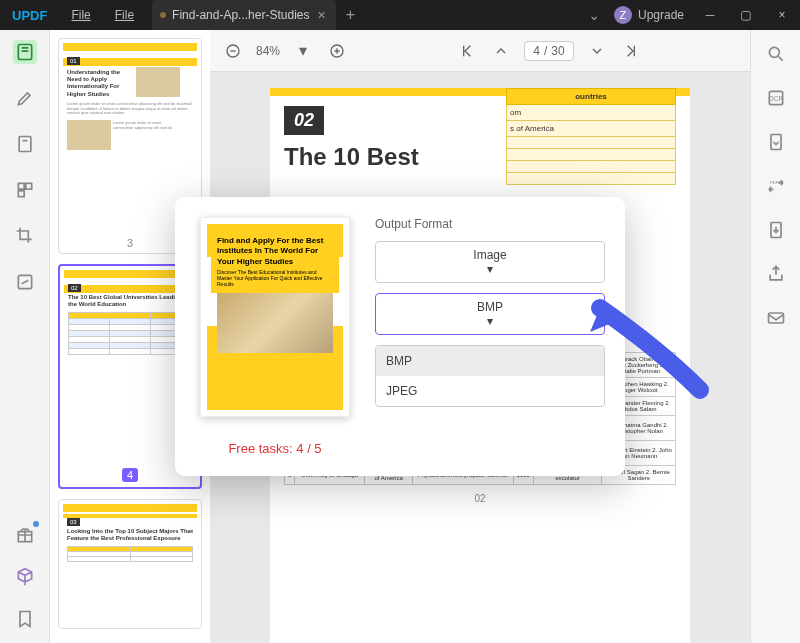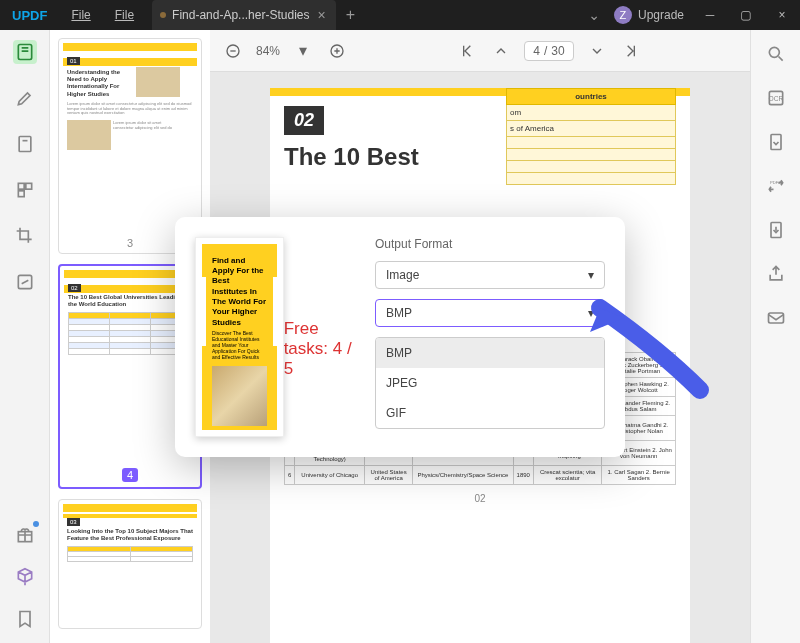--- a/index.html
+++ b/index.html
@@ -56,33 +56,33 @@
     .yel-table th { background: #ffd020; border: 1px solid #e0b800; padding: 3px; }
     .yel-table td { border: 1px solid #e0c85a; padding: 3px; height: 12px; background: #fff7d8; }
     .big-table { width: 100%; border-collapse: collapse; font-size: 6px; margin-top: 180px; }
     .big-table td { border: 1px solid #ccc; padding: 3px; text-align: center; }
     .page-foot { text-align: center; font-size: 10px; color: #888; margin-top: 8px; }
     
     .right-rail { width: 50px; background: #f6f6f6; display: flex; flex-direction: column; align-items: center; padding-top: 12px; gap: 20px; border-left: 1px solid #e0e0e0; }
     
     .modal-backdrop { position: absolute; inset: 30px 0 0 0; background: rgba(0,0,0,0); display: flex; align-items: center; justify-content: center; }
     .modal { width: 450px; background: #fff; border-radius: 10px; box-shadow: 0 10px 40px rgba(0,0,0,0.25); padding: 20px; display: flex; gap: 20px; }
-    .modal-left { width: 160px; display: flex; flex-direction: row; align-items: center; }
+    .modal-left { width: 160px; display: flex; flex-direction: column; align-items: center; }
     .modal-thumb { width: 150px; height: 200px; background: #fff; box-shadow: 0 2px 8px rgba(0,0,0,0.2); border: 1px solid #eee; position: relative; }
     .modal-thumb-inner { position: absolute; inset: 6px; background: linear-gradient(#ffd020 0 18%, #fff 18% 55%, #ffd020 55% 100%); padding: 4px; }
     .mt-title { font-size: 8px; font-weight: bold; padding: 8px 6px 2px 6px; background: #ffd020; line-height: 1.3; }
     .mt-sub { font-size: 5px; padding: 0 6px 6px 6px; background: #ffd020; }
     .mt-photo { height: 60px; margin: 0 6px; background: #e8d5a8; overflow: hidden; display: flex; align-items: center; justify-content: center; }
     .photo-people { width: 100%; height: 100%; background: linear-gradient(135deg, #c9a96e 0%, #e8d5a8 50%, #b8a078 100%); }
     .modal-thumb::after { content: ""; position: absolute; right: -4px; bottom: -4px; width: 100%; height: 100%; border: 1px solid #eee; background: #fff; z-index: -1; box-shadow: 0 2px 6px rgba(0,0,0,0.15); }
-    .free-tasks { color: #d33; font-size: 17px; margin-top: 24px; }
+    .free-tasks { color: #d33; font-size: 13px; margin-top: 24px; }
     
     .modal-right { flex: 1; }
     .form-label { font-size: 12px; color: #666; margin-bottom: 10px; }
-    .select-box { width: 100%; border: 1px solid #ccc; border-radius: 4px; padding: 6px 10px; font-size: 12px; color: #444; display: flex; justify-content: space-between; align-items: center; margin-bottom: 10px; cursor: pointer; }
+    .select-box { width: 100%; border: 1px solid #ccc; border-radius: 4px; padding: 6px 10px; font-size: 12px; color: #444; display: flex; justify-content: space-between; align-items: center; margin-bottom: 10px; cursor: pointer; flex-direction: column; }
     .select-box.focused { border-color: #7c5cff; }
     .dropdown-list { border: 1px solid #ccc; border-radius: 4px; overflow: hidden; }
     .dropdown-opt { padding: 8px 10px; font-size: 12px; color: #444; cursor: pointer; }
     .dropdown-opt.selected { background: #ececec; }
     
     .arrow-annotation { position: absolute; top: 290px; left: 580px; pointer-events: none; }
     .arrow-svg { width: 140px; height: 120px; }
     
     svg { width: 16px; height: 16px; }
     .rail-icon svg, .right-rail svg { width: 20px; height: 20px; }
@@ -462,21 +462,20 @@
         <span>Image</span>
         <span>▾</span>
       </div>
       <div class="select-box focused">
         <span>BMP</span>
         <span>▾</span>
       </div>
       <div class="dropdown-list">
         <div class="dropdown-opt selected">BMP</div>
         <div class="dropdown-opt">JPEG</div>
-        <div class="dropdown-opt">GIF</div>
       </div>
     </div>
   </div>
 </div>
 
 <div class="arrow-annotation">
   <svg class="arrow-svg" viewBox="0 0 140 120">
     <path d="M120 100 Q 80 60 20 18" stroke="#4a5de8" stroke-width="18" fill="none" stroke-linecap="round"></path>
     <path d="M20 18 L10 42 L44 28 Z" fill="#4a5de8"></path>
   </svg>

